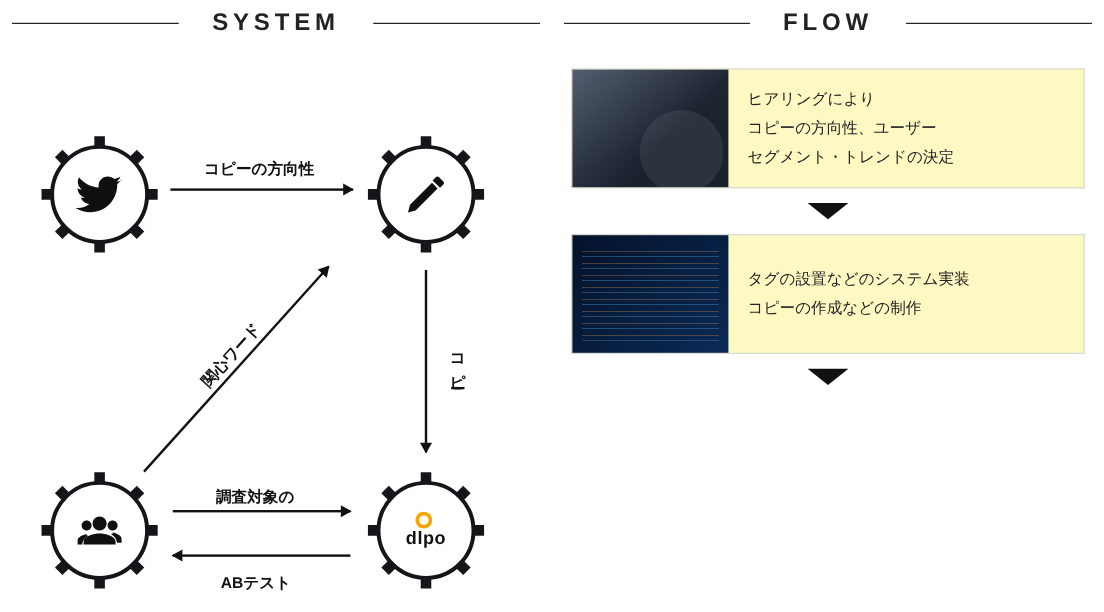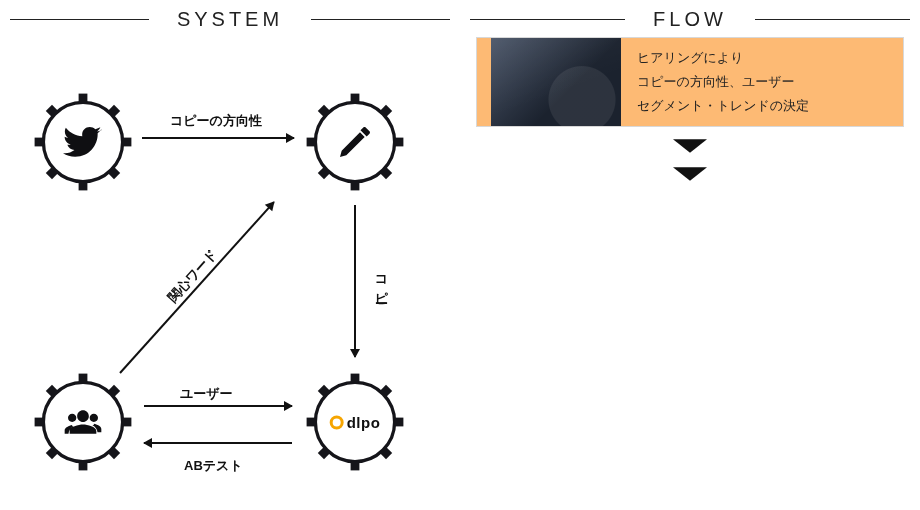--- a/index.html
+++ b/index.html
@@ -21,23 +21,23 @@
     flex: 1;
     position: relative;
     padding: 0 10px;
   }
   .heading {
     display: flex;
     align-items: center;
     justify-content: flex-start;
     letter-spacing: 4px;
     font-size: 20px;
-    font-weight: 400;
+    font-weight: 700;
     color: #222;
-    margin: 8px 0 6px;
+    margin: 8px 0 26px;
   }
   .heading::before, .heading::after {
     content: "";
     flex: 1;
     height: 1px;
     background: #222;
   }
   .heading span { padding: 0 28px; }
 
   
@@ -73,20 +73,21 @@
   .gear-bl { left: 18px; top: 330px; }
   .gear-br { left: 290px; top: 330px; }
 
   .gear-br .inner .dlpo {
     font-size: 15px;
     font-weight: 800;
     letter-spacing: 0.5px;
     color: #111;
     display: flex;
     align-items: center;
+    flex-direction: column;
   }
   .gear-br .inner .dlpo .circ {
     width: 14px; height: 14px; border-radius: 50%;
     border: 3px solid #f6a500;
     margin-right: 3px;
     display: inline-block;
   }
 
   .lbl {
     position: absolute;
@@ -129,23 +130,22 @@
     transform: rotate(-48deg);
   }
   .arr-diag::after { content:""; position:absolute; right:-1px; top:-4px; border-left:9px solid #111; border-top:5px solid transparent; border-bottom:5px solid transparent; }
 
   
   .flow-list { display:flex; flex-direction:column; gap:10px; padding:0 6px; }
   .flow-item {
     display:flex;
     align-items:stretch;
     border:1px solid #d8d8d8;
-    background:#fdba74;
-    height:90px;
-    padding-left:14px;
+    background:#fef9c3;
+    height:100px;
   }
   .thumb {
     width:130px;
     flex:0 0 130px;
     position:relative;
     overflow:hidden;
     background:#1a2433;
   }
   .thumb.t1 { background: linear-gradient(135deg,#4a5568 0%, #1b222e 60%); }
   .thumb.t1::after{
@@ -300,21 +300,21 @@
 
       <div class="arrow arr-top"></div>
       <div class="arrow arr-diag"></div>
       <div class="arrow arr-copy"></div>
       <div class="arrow arr-seg"></div>
       <div class="arrow arr-ab"></div>
 
       <div class="lbl lbl-top">コピーの方向性</div>
       <div class="lbl lbl-int">関心ワード</div>
       <div class="lbl lbl-copy">コピー</div>
-      <div class="lbl lbl-seg">ユーザー</div>
+      <div class="lbl lbl-seg">調査対象の</div>
       <div class="lbl lbl-ab">ABテスト</div>
     </div>
   </div>
 
   <div class="col">
     <div class="heading">
       <span>FLOW</span>
     </div>
 
     <div class="flow-list">
@@ -327,20 +327,28 @@
           <div>セグメント・トレンドの決定</div>
         </div>
       </div>
 
       <div class="flow-arrow">
         <svg viewBox="0 0 40 20">
             <polygon points="0,2 40,2 20,18" fill="#111"></polygon>
           </svg>
       </div>
 
+      <div class="flow-item">
+        <div class="thumb t2"></div>
+        <div class="flow-text">
+          <div>タグの設置などのシステム実装</div>
+          <div>コピーの作成などの制作</div>
+          <div></div>
+        </div>
+      </div>
 
       <div class="flow-arrow">
         <svg viewBox="0 0 40 20">
             <polygon points="0,2 40,2 20,18" fill="#111"></polygon>
           </svg>
       </div>
 
 
     </div>
   </div>

